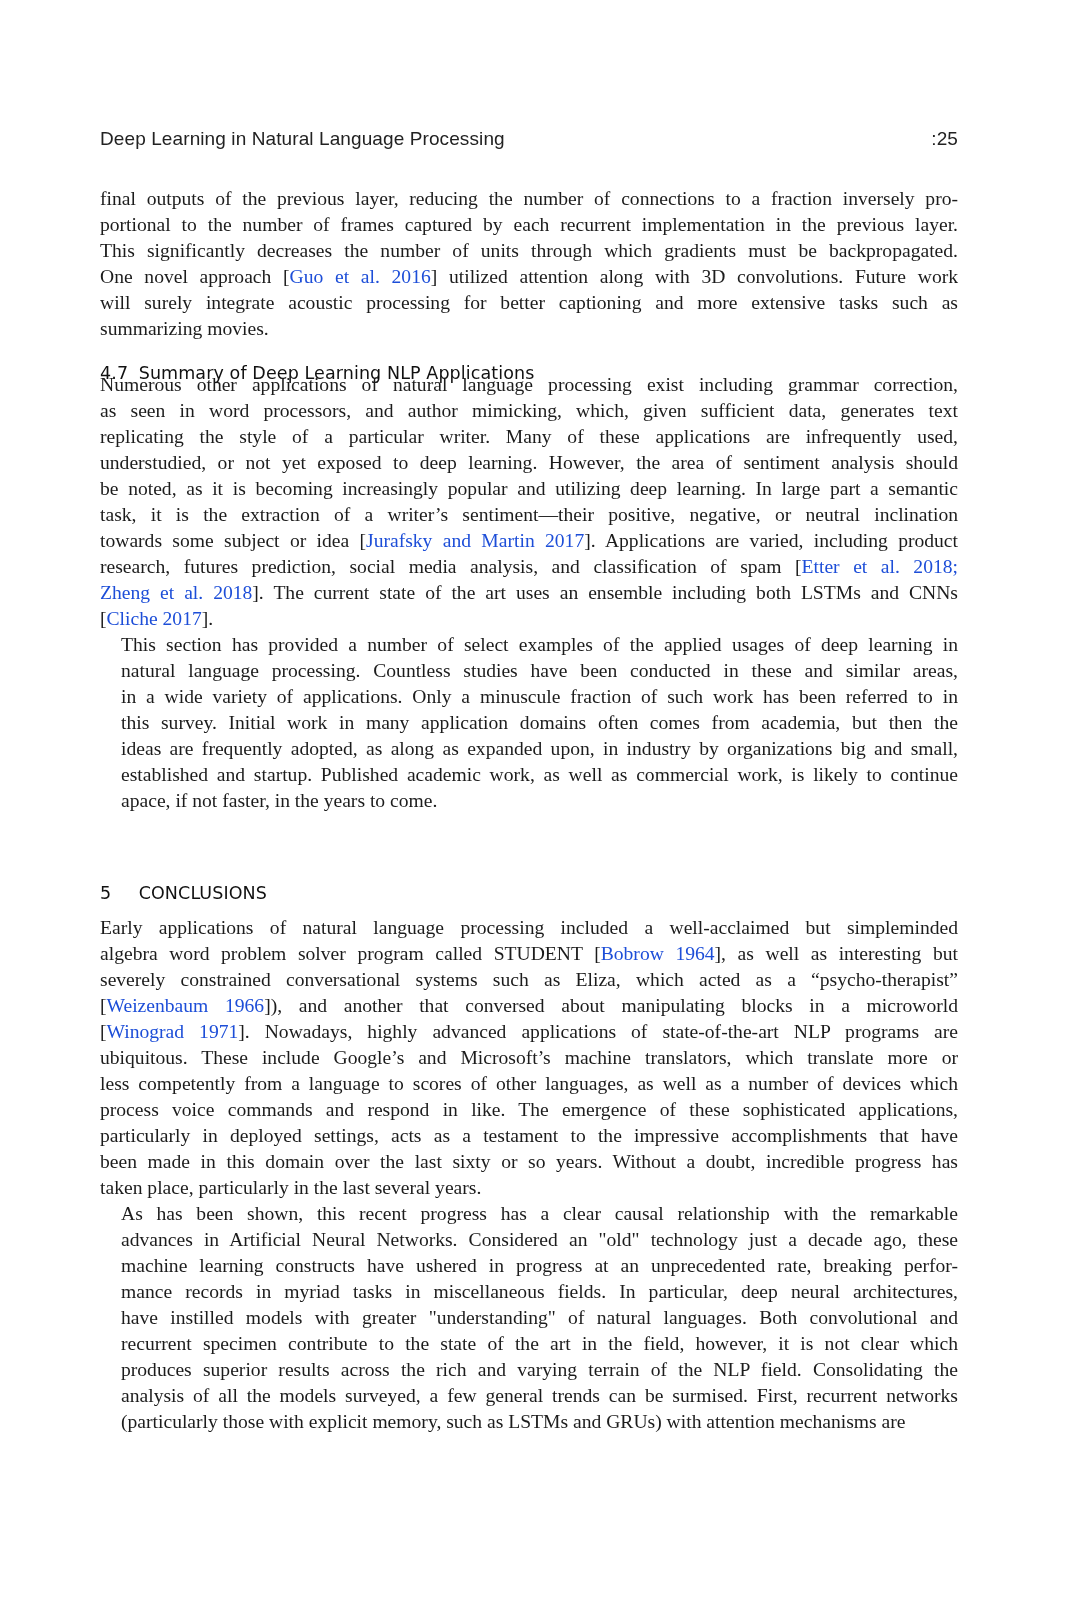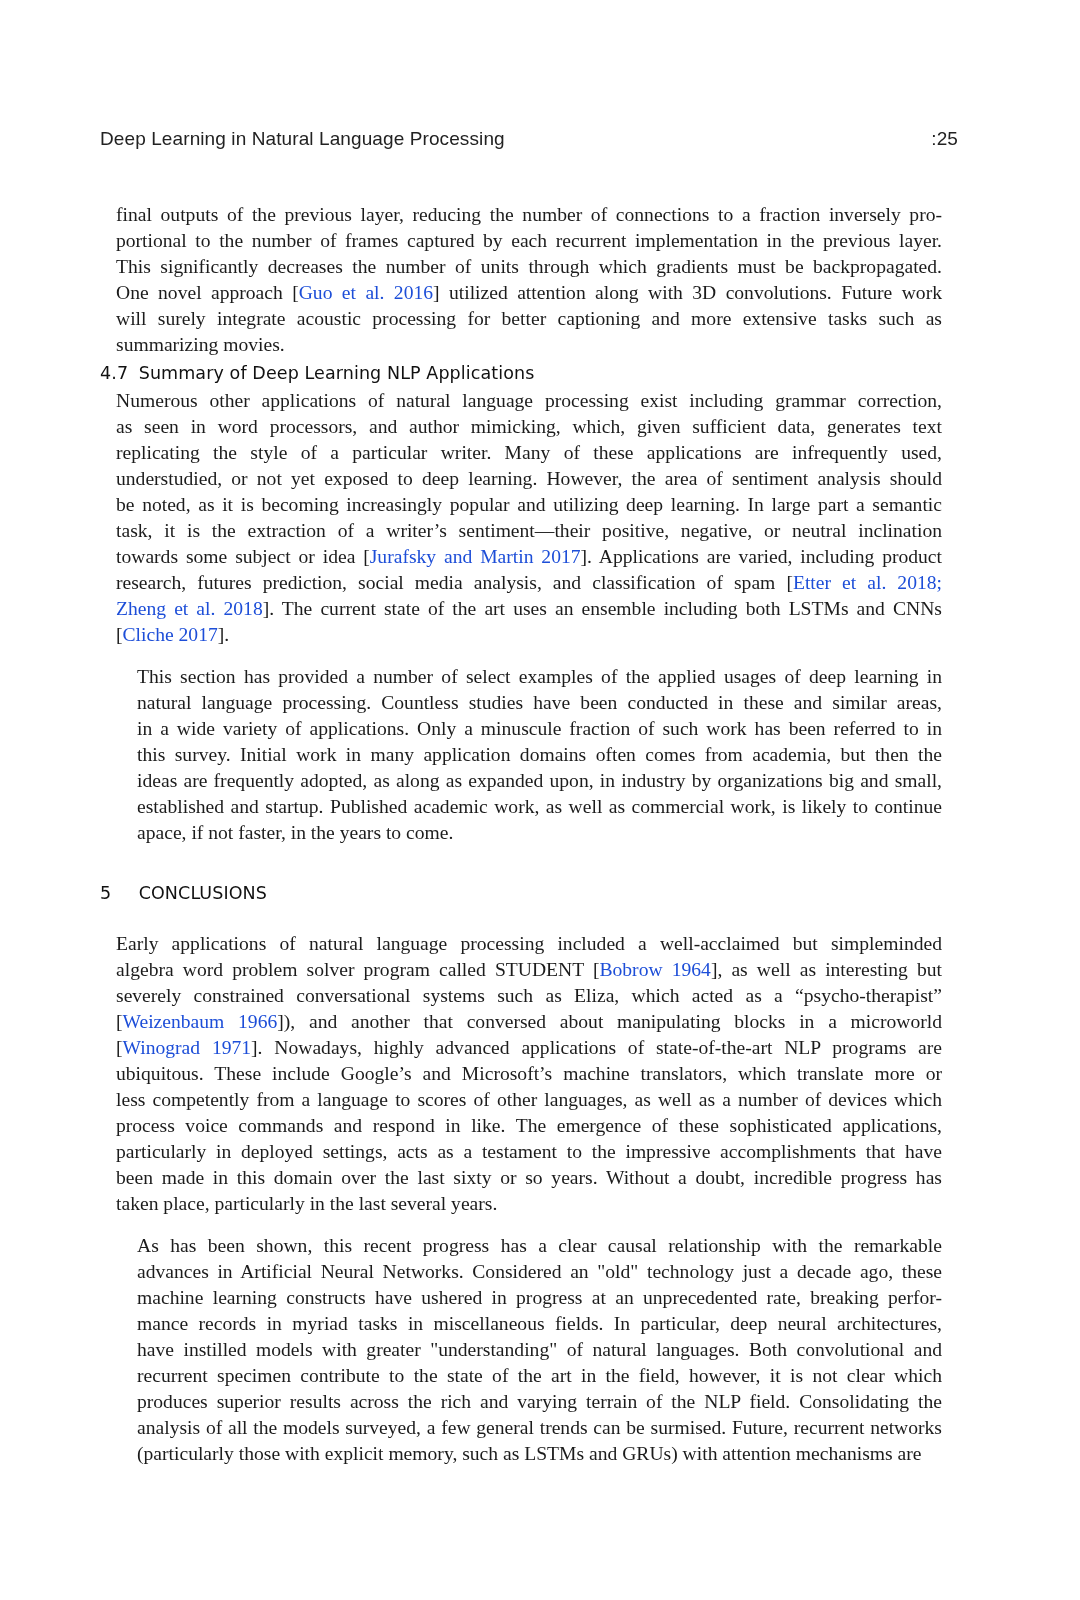--- a/index.html
+++ b/index.html
@@ -37,21 +37,21 @@
       left: 0;
       width: 858px;
       font-family: "Liberation Serif", serif;
       font-size: 19.6px;
       line-height: 26px;
       color: #1c1c1c;
       text-align: justify;
       hyphens: manual;
     }
     .body-text p {
-      margin: 16px;
+      margin: 0;
     }
     .body-text p.indent {
       text-indent: 21px;
     }
     .heading {
       position: absolute;
       left: 0;
       font-family: "DejaVu Sans", sans-serif;
       font-weight: normal;
       font-size: 17.5px;
@@ -148,18 +148,18 @@
         <span class="line last">taken place, particularly in the last several years.</span>
       </p>
     <p class="indent">
         <span class="line">As has been shown, this recent progress has a clear causal relationship with the remarkable</span>
         <span class="line">advances in Artificial Neural Networks. Considered an "old" technology just a decade ago, these</span>
         <span class="line">machine learning constructs have ushered in progress at an unprecedented rate, breaking perfor-</span>
         <span class="line">mance records in myriad tasks in miscellaneous fields. In particular, deep neural architectures,</span>
         <span class="line">have instilled models with greater "understanding" of natural languages. Both convolutional and</span>
         <span class="line">recurrent specimen contribute to the state of the art in the field, however, it is not clear which</span>
         <span class="line">produces superior results across the rich and varying terrain of the NLP field. Consolidating the</span>
-        <span class="line">analysis of all the models surveyed, a few general trends can be surmised. Future, recurrent networks</span>
+        <span class="line">analysis of all the models surveyed, a few general trends can be surmised. First, recurrent networks</span>
         <span class="line last">(particularly those with explicit memory, such as LSTMs and GRUs) with attention mechanisms are</span>
       </p>
   </div>
 
 </div>
 
 </body></html>

